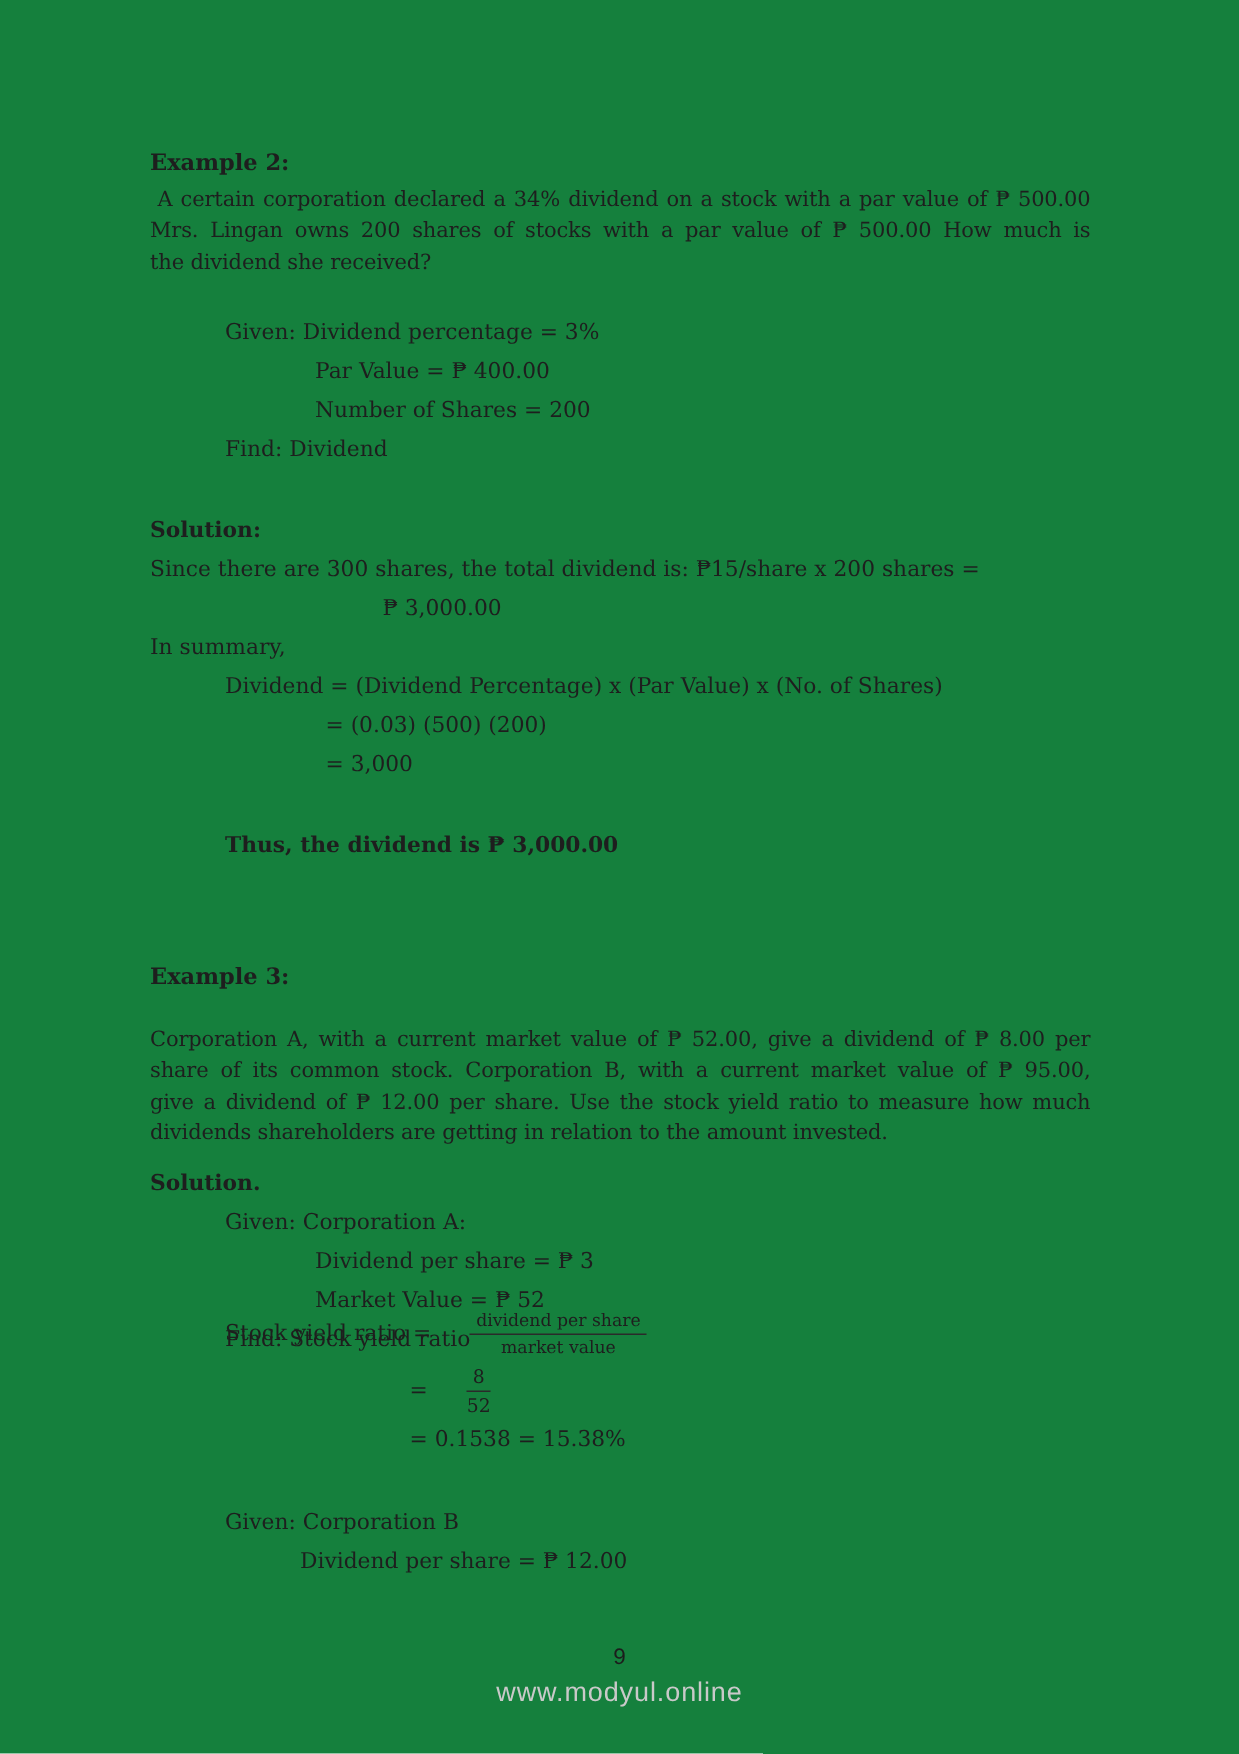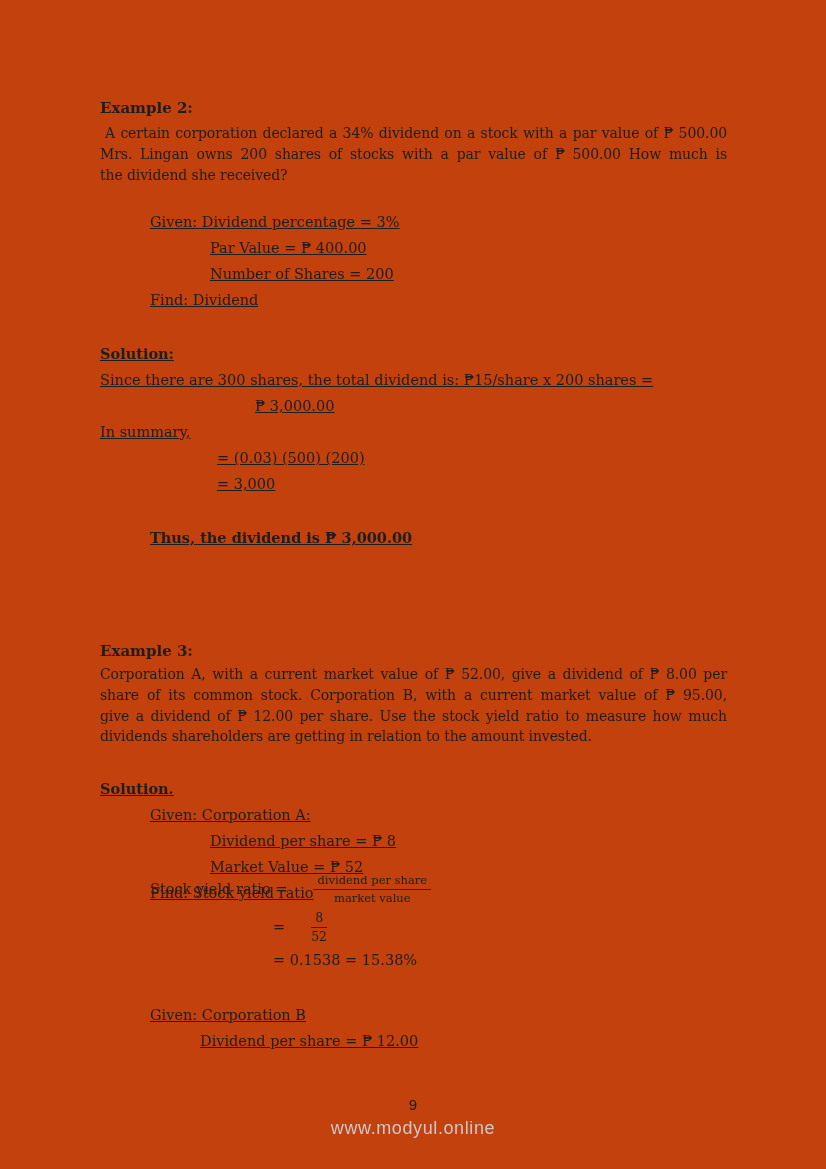--- a/index.html
+++ b/index.html
@@ -1,19 +1,19 @@
 <!DOCTYPE html>
 <html><head>
 <meta charset="utf-8">
 <style>
   html,body{margin:0;padding:0;background:#ffffff;}
   .page{
     position:relative;
     width:826px;height:1169px;
-    background:#c2410c;
+    background:#15803d;
     font-family:"DejaVu Serif","DejaVu Sans",serif;
     color:#1e1e1e;
     overflow:hidden;
   }
   .block{
     position:absolute;
     left:100px;
     width:627px;
   }
   .h{
@@ -30,21 +30,20 @@
     text-align-last:justify;
     white-space:normal;
   }
   .pline.first{text-indent:5px;}
   .pline.last{text-align-last:left;}
   
   .line{
     font-size:14.5px;
     line-height:26px;
     white-space:pre;
-    text-decoration:underline;
   }
   .bold{font-weight:700;margin-top:28px;}
   .ind1{padding-left:50px;}
   .ind2{padding-left:110px;}
   .ind2b{padding-left:100px;}
   .ind3{padding-left:117px;}
   .ind4{padding-left:155px;}
   .eq-indent{padding-left:173px;}
   
   .eq-row{
@@ -104,38 +103,39 @@
 
   <div class="block" style="top:209px">
     <div class="line ind1">Given: Dividend percentage = 3%</div>
     <div class="line ind2">Par Value = ₱ 400.00</div>
     <div class="line ind2">Number of Shares = 200</div>
     <div class="line ind1">Find: Dividend</div>
     <div class="line bold">Solution:</div>
     <div class="line">Since there are 300 shares, the total dividend is: ₱15/share x 200 shares =</div>
     <div class="line ind4">₱ 3,000.00</div>
     <div class="line">In summary,</div>
+    <div class="line ind1">Dividend = (Dividend Percentage) x (Par Value) x (No. of Shares)</div>
     <div class="line ind3">= (0.03) (500) (200)</div>
     <div class="line ind3">= 3,000</div>
     <div class="line ind1 bold">Thus, the dividend is ₱ 3,000.00</div>
   </div>
 
   <div class="block h" style="top:640px">Example 3:</div>
 
-  <div class="block" style="top:664px">
+  <div class="block" style="top:683px">
     <div class="pline">Corporation A, with a current market value of ₱ 52.00, give a dividend of ₱ 8.00 per</div>
     <div class="pline">share of its common stock. Corporation B, with a current market value of ₱ 95.00,</div>
     <div class="pline">give a dividend of ₱ 12.00 per share. Use the stock yield ratio to measure how much</div>
     <div class="pline last">dividends shareholders are getting in relation to the amount invested.</div>
   </div>
 
   <div class="block" style="top:748px">
     <div class="line bold">Solution.</div>
     <div class="line ind1">Given: Corporation A:</div>
-    <div class="line ind2">Dividend per share = ₱ 8</div>
+    <div class="line ind2">Dividend per share = ₱ 3</div>
     <div class="line ind2">Market Value = ₱ 52</div>
     <div class="line ind1">Find: Stock yield ratio</div>
   </div>
 
   <div class="block" style="top:870px">
     <div class="eq-row ind1">
       <span>Stock yield ratio =</span>
       <span class="frac frac-words">
         <span class="num">dividend per share</span>
         <span class="den">market value</span>

